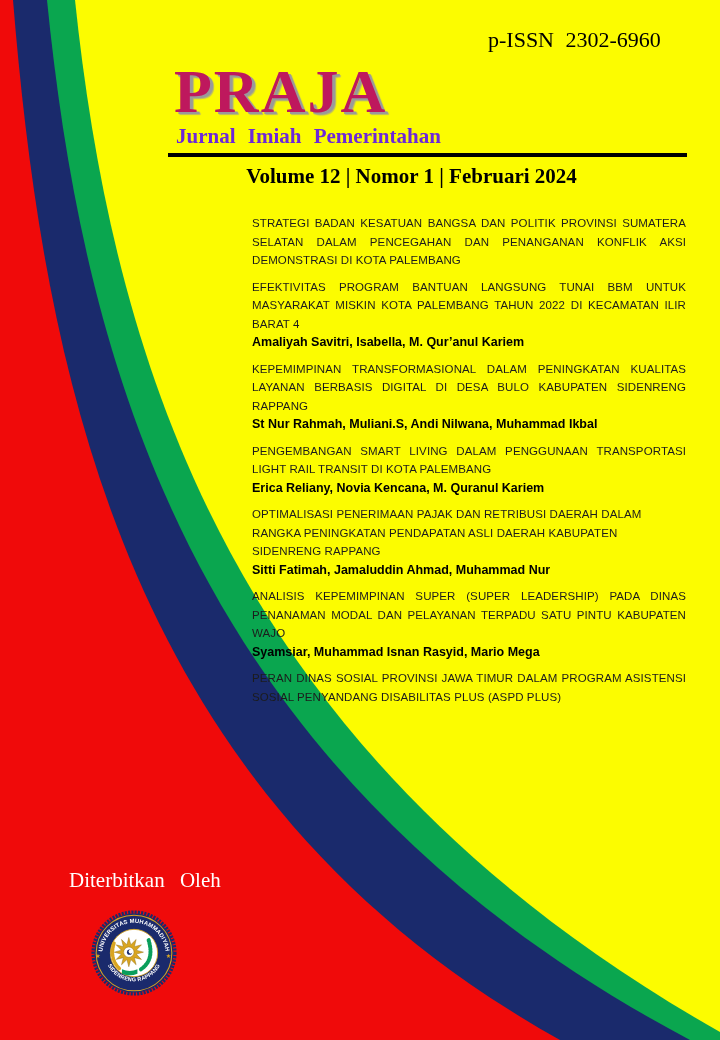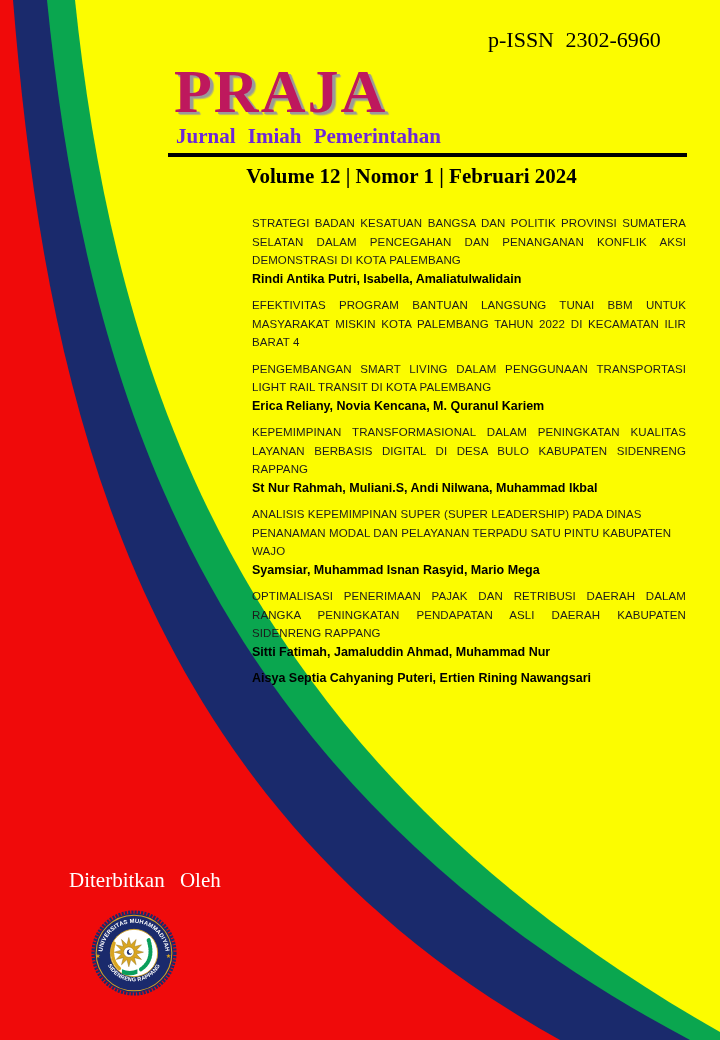--- a/index.html
+++ b/index.html
@@ -74,49 +74,49 @@
   </div>
 
   <div class="journal-title">PRAJA</div>
   <div class="journal-subtitle">Jurnal Imiah Pemerintahan</div>
   <div class="rule"></div>
   <div class="edition">Volume 12 | Nomor 1 | Februari 2024</div>
 
   <div class="articles">
     <div class="entry">
       <div class="a-title">STRATEGI BADAN KESATUAN BANGSA DAN POLITIK PROVINSI SUMATERA SELATAN DALAM PENCEGAHAN DAN PENANGANAN KONFLIK AKSI DEMONSTRASI DI KOTA PALEMBANG</div>
-      <div class="a-authors">Rindi Antika Putri, Isabella, Amaliatulwalidain</div>
     </div>
 
     <div class="entry">
       <div class="a-title">EFEKTIVITAS PROGRAM BANTUAN LANGSUNG TUNAI BBM UNTUK MASYARAKAT MISKIN KOTA PALEMBANG TAHUN 2022 DI KECAMATAN ILIR BARAT 4</div>
+      <div class="a-authors">Amaliyah Savitri, Isabella, M. Qur’anul Kariem</div>
+    </div>
+
+    <div class="entry">
+      <div class="a-title">KEPEMIMPINAN TRANSFORMASIONAL DALAM PENINGKATAN KUALITAS LAYANAN BERBASIS DIGITAL DI DESA BULO KABUPATEN SIDENRENG RAPPANG</div>
+      <div class="a-authors">St Nur Rahmah, Muliani.S, Andi Nilwana, Muhammad Ikbal</div>
     </div>
 
     <div class="entry">
       <div class="a-title">PENGEMBANGAN SMART LIVING DALAM PENGGUNAAN TRANSPORTASI LIGHT RAIL TRANSIT DI KOTA PALEMBANG</div>
       <div class="a-authors">Erica Reliany, Novia Kencana, M. Quranul Kariem</div>
     </div>
 
     <div class="entry">
-      <div class="a-title">KEPEMIMPINAN TRANSFORMASIONAL DALAM PENINGKATAN KUALITAS LAYANAN BERBASIS DIGITAL DI DESA BULO KABUPATEN SIDENRENG RAPPANG</div>
-      <div class="a-authors">St Nur Rahmah, Muliani.S, Andi Nilwana, Muhammad Ikbal</div>
+      <div class="a-title">OPTIMALISASI PENERIMAAN PAJAK DAN RETRIBUSI DAERAH DALAM RANGKA PENINGKATAN PENDAPATAN ASLI DAERAH KABUPATEN SIDENRENG RAPPANG</div>
+      <div class="a-authors">Sitti Fatimah, Jamaluddin Ahmad, Muhammad Nur</div>
     </div>
 
     <div class="entry">
       <div class="a-title">ANALISIS KEPEMIMPINAN SUPER (SUPER LEADERSHIP) PADA DINAS PENANAMAN MODAL DAN PELAYANAN TERPADU SATU PINTU KABUPATEN WAJO</div>
       <div class="a-authors">Syamsiar, Muhammad Isnan Rasyid, Mario Mega</div>
     </div>
 
     <div class="entry">
-      <div class="a-title">OPTIMALISASI PENERIMAAN PAJAK DAN RETRIBUSI DAERAH DALAM RANGKA PENINGKATAN PENDAPATAN ASLI DAERAH KABUPATEN SIDENRENG RAPPANG</div>
-      <div class="a-authors">Sitti Fatimah, Jamaluddin Ahmad, Muhammad Nur</div>
-    </div>
-
-    <div class="entry">
-      <div class="a-authors">Aisya Septia Cahyaning Puteri, Ertien Rining Nawangsari</div>
+      <div class="a-title">PERAN DINAS SOSIAL PROVINSI JAWA TIMUR DALAM PROGRAM ASISTENSI SOSIAL PENYANDANG DISABILITAS PLUS (ASPD PLUS)</div>
     </div>
   </div>
 
   <div class="published-by">Diterbitkan Oleh</div>
 
   <svg class="seal" viewBox="0 0 100 100" aria-hidden="true">
     <circle cx="50" cy="50" r="46" style="fill:var(--navy)"></circle>
     <circle cx="50" cy="50" r="47.5" fill="none" style="stroke:var(--navy)" stroke-width="4" stroke-dasharray="2.4 1.4"></circle>
     <circle cx="50" cy="50" r="44" fill="none" style="stroke:var(--gold)" stroke-width="1.2"></circle>
     <circle cx="50" cy="50" r="27.5" style="fill:var(--white);stroke:var(--gold)" stroke-width="1"></circle>

